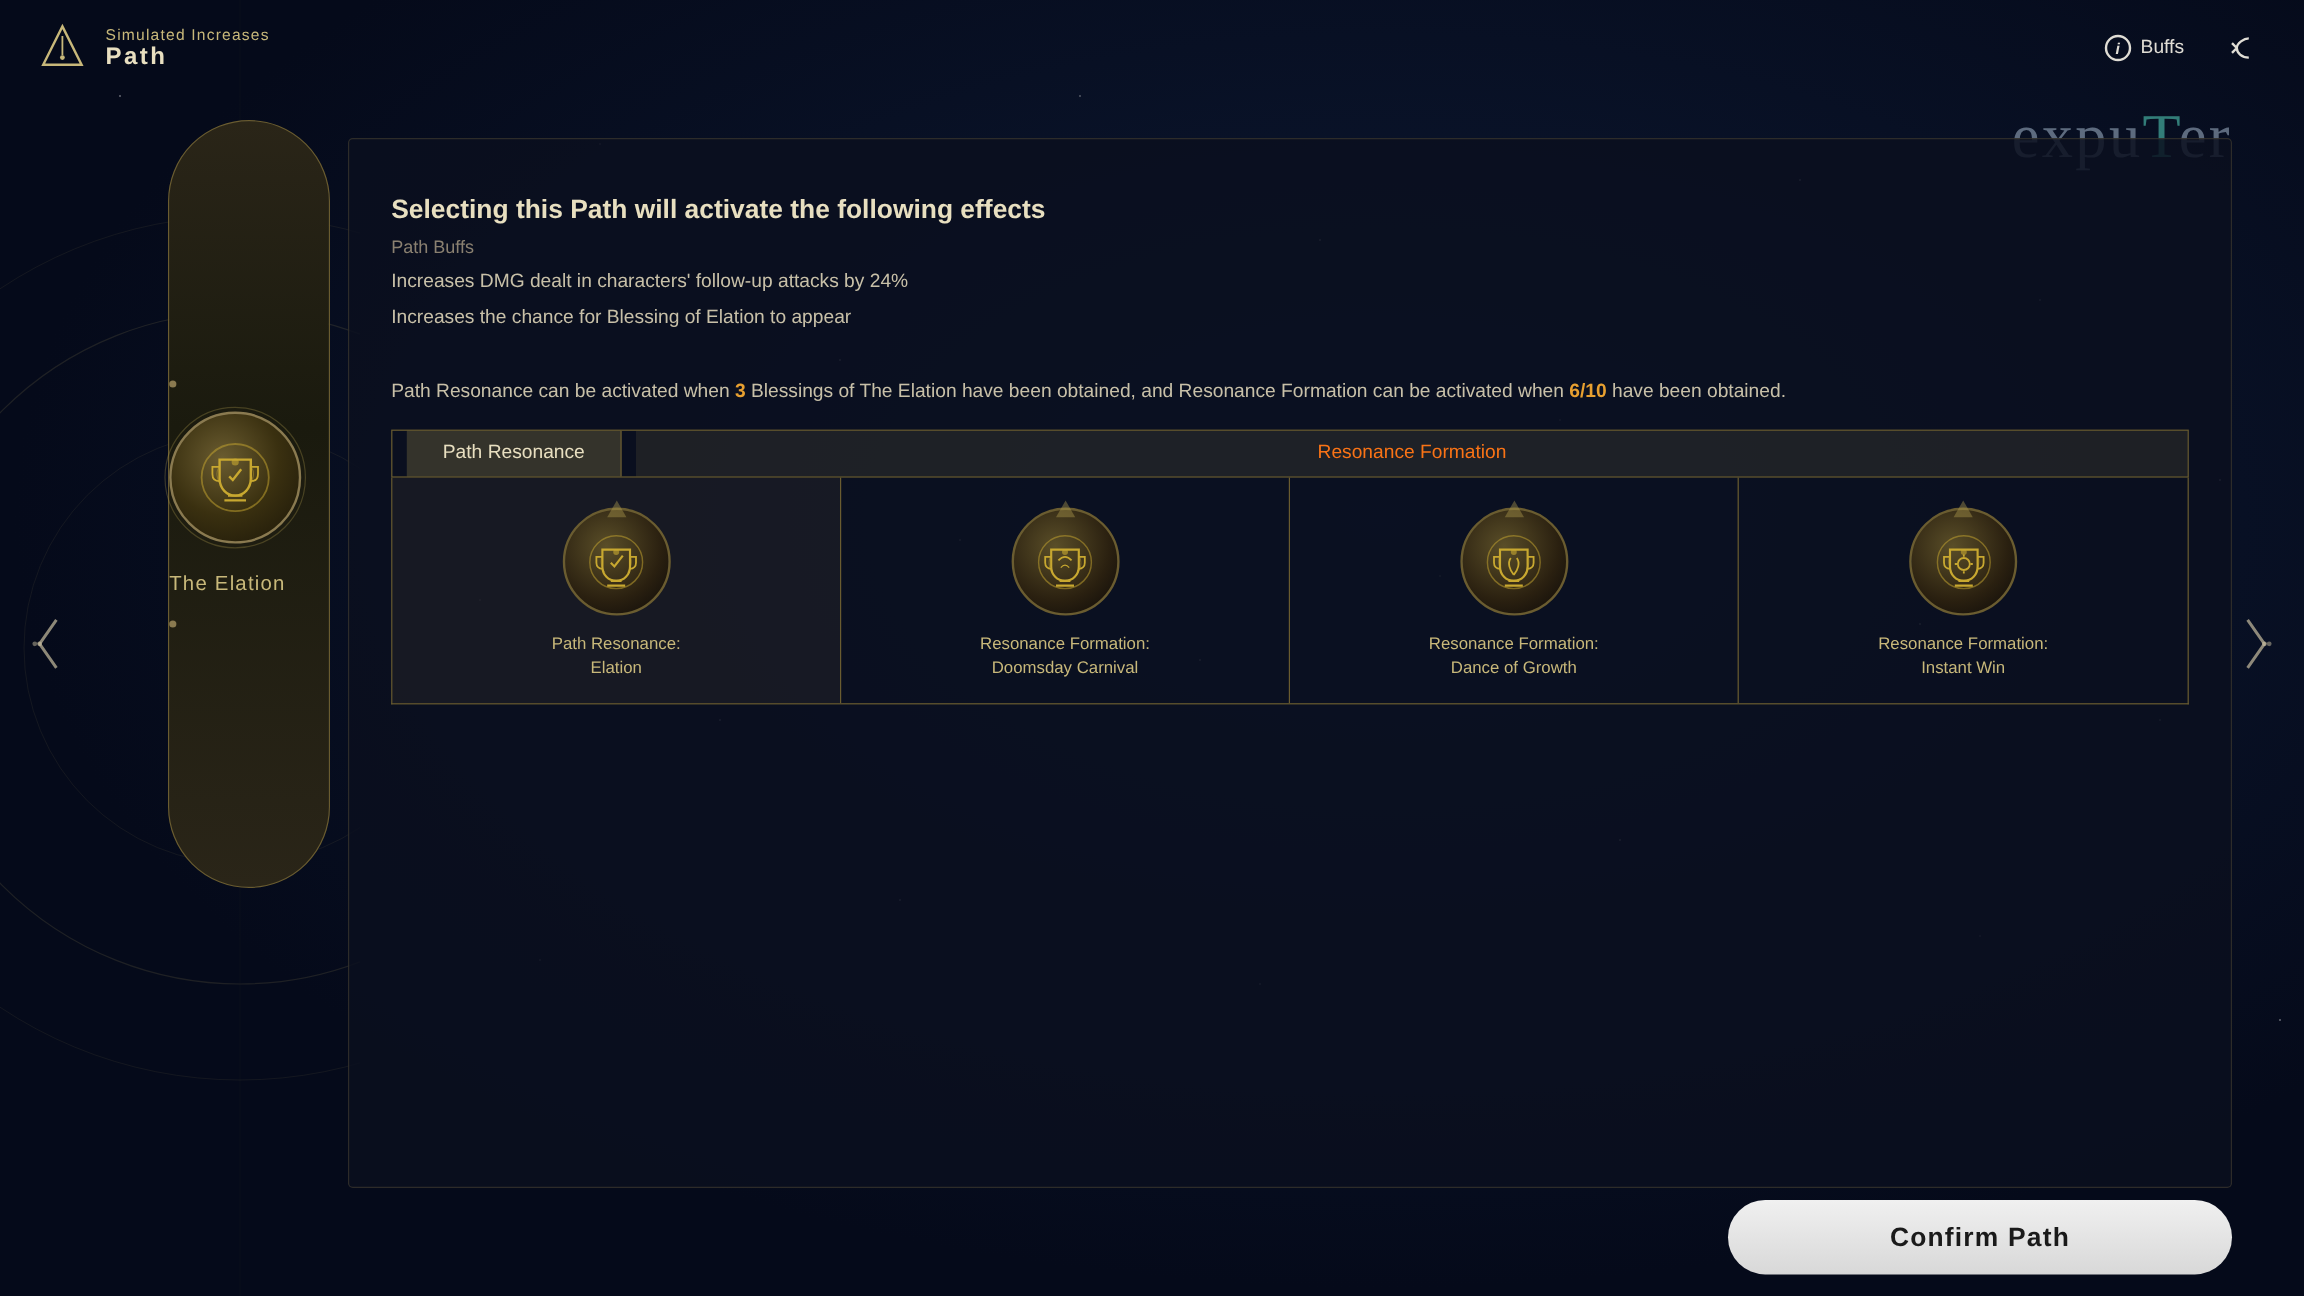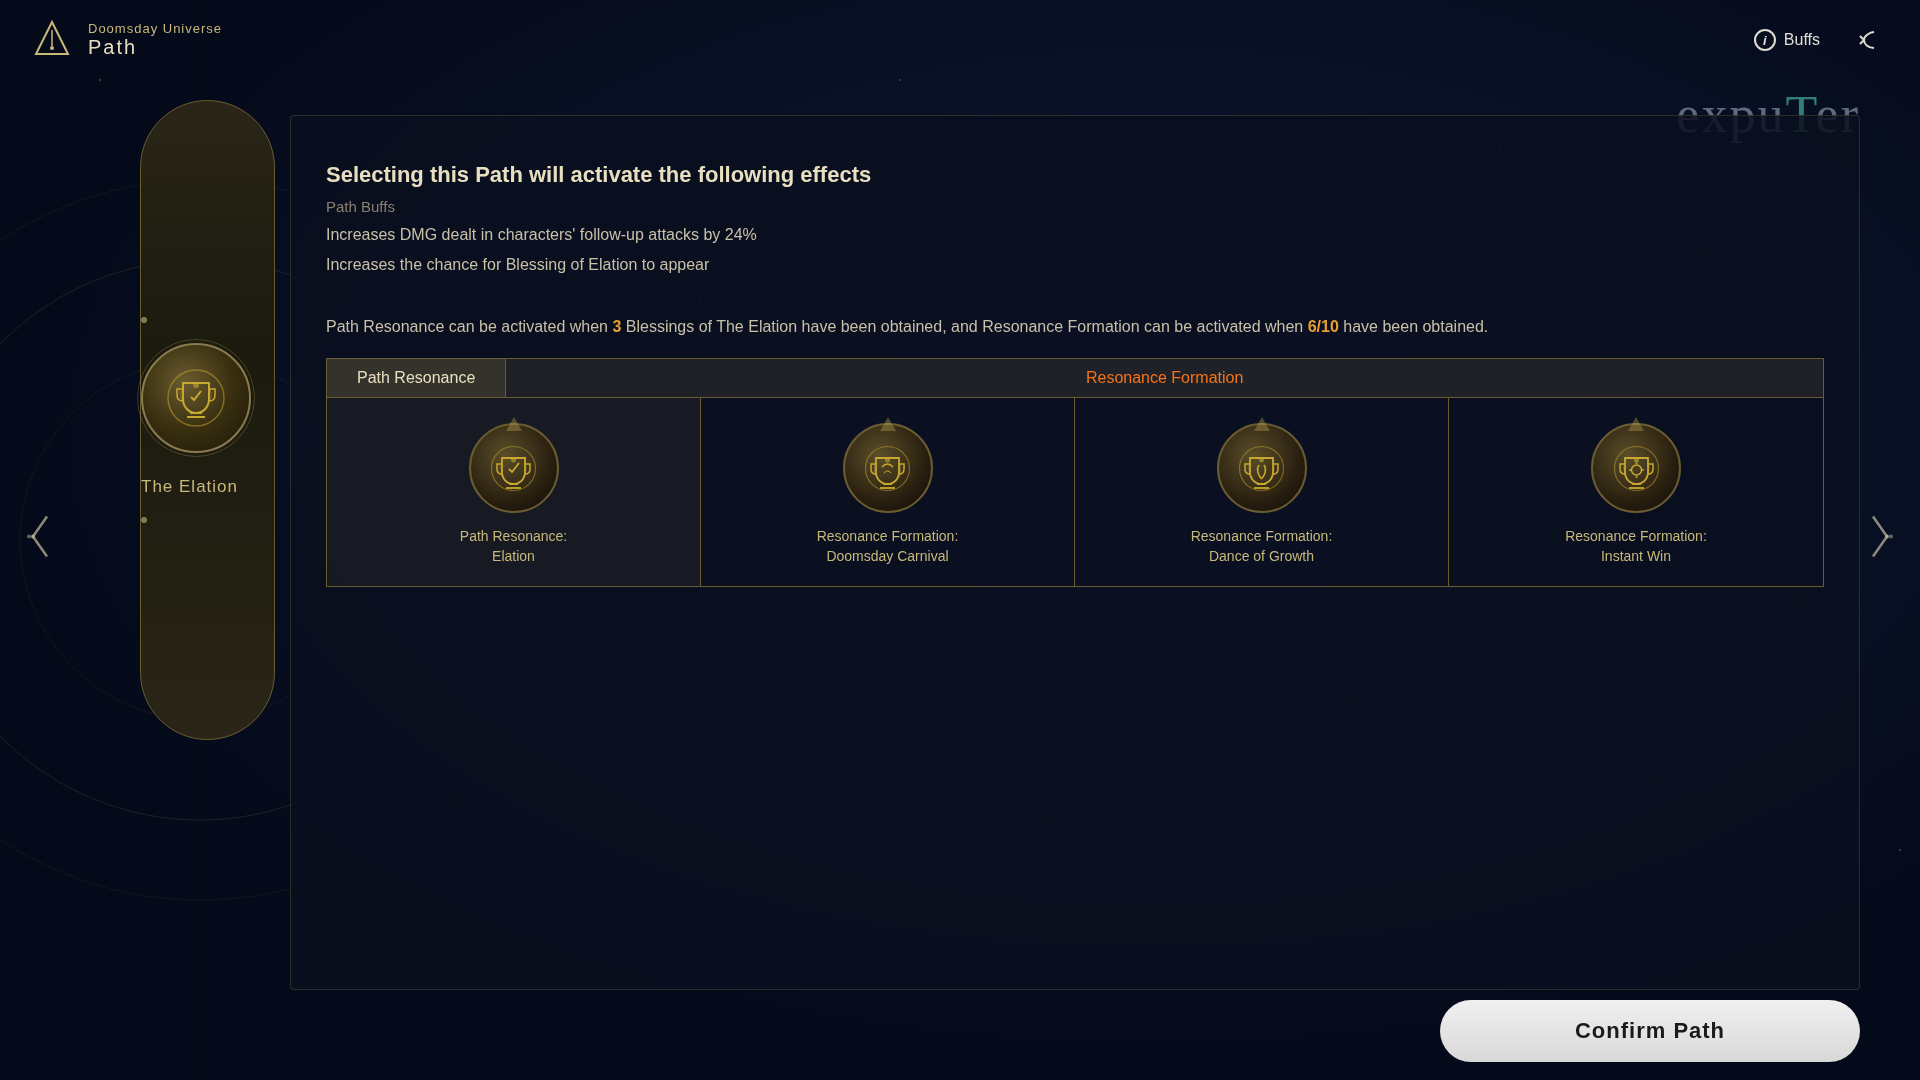--- a/index.html
+++ b/index.html
@@ -87,21 +87,21 @@
 
     .nav-subtitle {
       font-size: 13px;
       color: #c8b87a;
       letter-spacing: 1px;
     }
 
     .nav-title {
       font-size: 20px;
       color: #e8dfc0;
-      font-weight: 400;
+      font-weight: 700;
       letter-spacing: 2px;
     }
 
     .nav-right {
       display: flex;
       align-items: center;
       gap: 30px;
     }
 
     .rules-btn {
@@ -298,20 +298,21 @@
       border: 1px solid #6a5c30;
       margin-bottom: 0;
     }
 
     .tab {
       padding: 10px 30px;
       font-size: 16px;
       cursor: pointer;
       text-align: center;
       flex: 0 0 auto;
+      margin-left: 12px;
     }
 
     .tab-active {
       background: rgba(180, 160, 80, 0.25);
       color: #e8dfc0;
       border-right: 1px solid #6a5c30;
     }
 
     .tab-inactive {
       flex: 1;
@@ -426,21 +427,21 @@
 
 <nav class="top-nav">
   <div class="nav-left">
 
     <svg class="nav-logo" viewBox="0 0 44 44" fill="none">
       <polygon points="22,4 38,36 6,36" fill="none" stroke="#c8b87a" stroke-width="2"></polygon>
       <line x1="22" y1="12" x2="22" y2="28" stroke="#c8b87a" stroke-width="1.5"></line>
       <circle cx="22" cy="30" r="2" fill="#c8b87a"></circle>
     </svg>
     <div class="nav-title-group">
-      <span class="nav-subtitle">Doomsday Universe</span>
+      <span class="nav-subtitle">Simulated Increases</span>
       <span class="nav-title">Path</span>
     </div>
   </div>
   <div class="nav-right">
     <button class="rules-btn">
       <div class="info-icon">i</div>
       <span>Buffs</span>
     </button>
     <button class="back-btn">
       <svg width="28" height="28" viewBox="0 0 28 28" fill="none">

